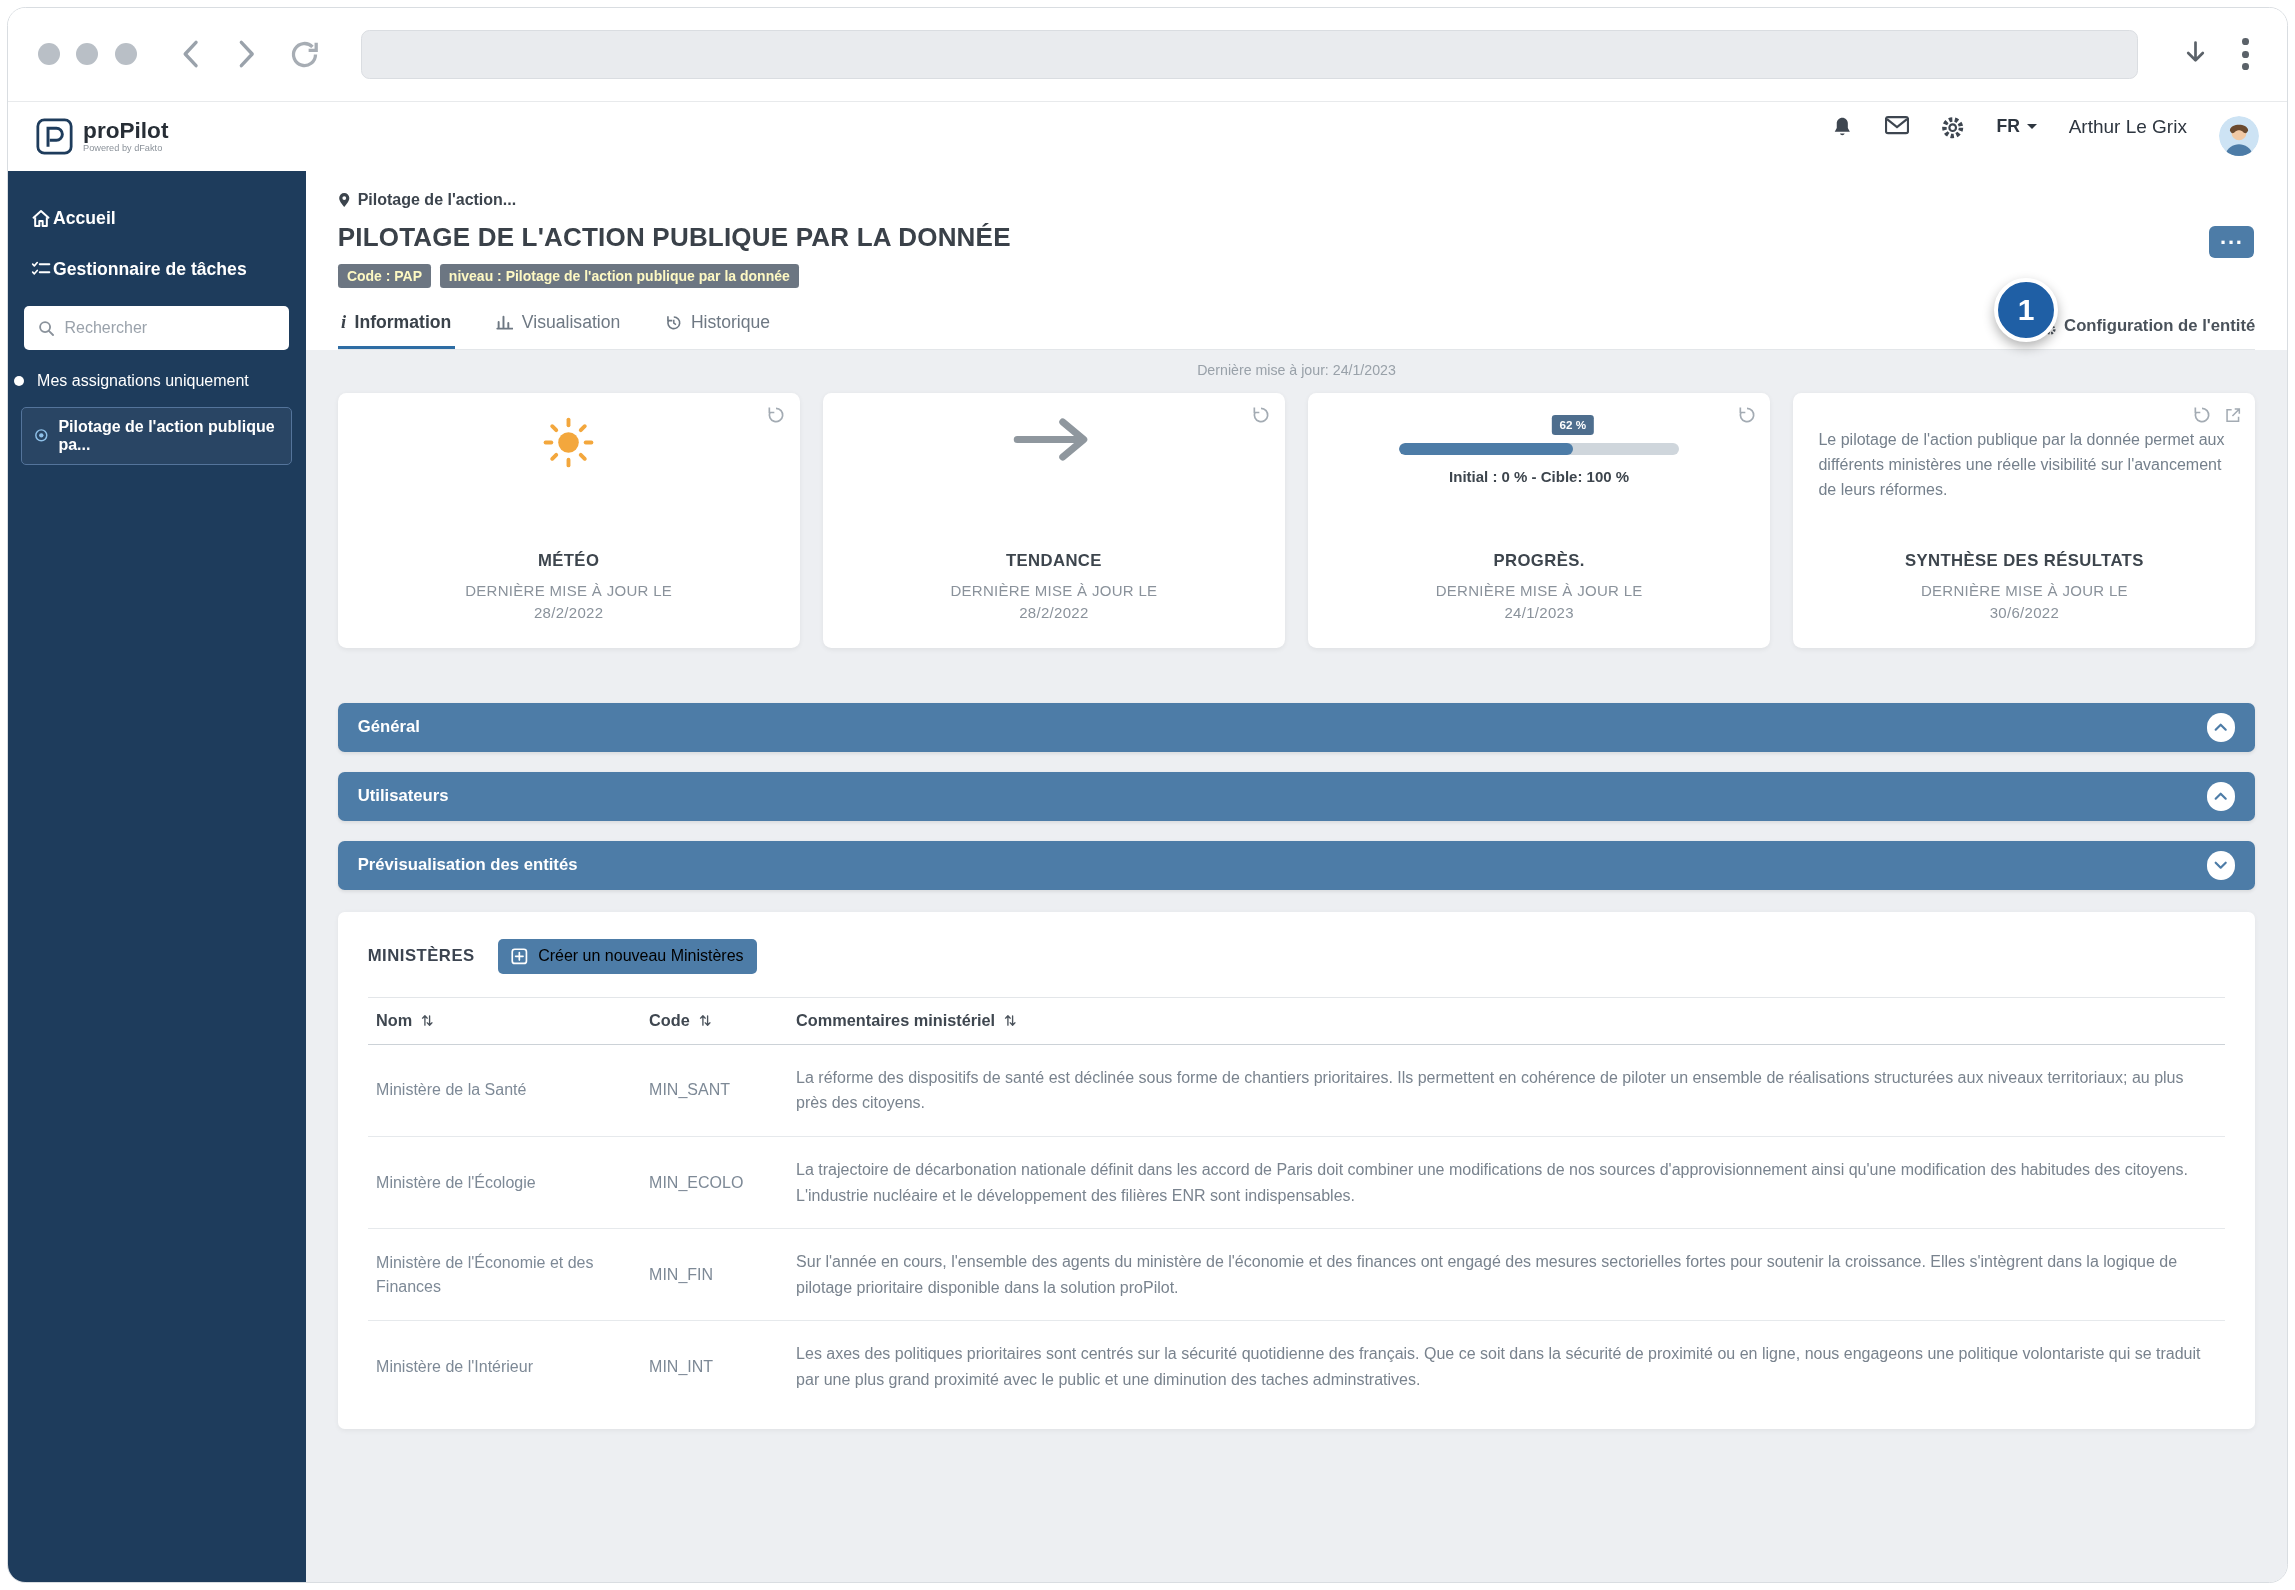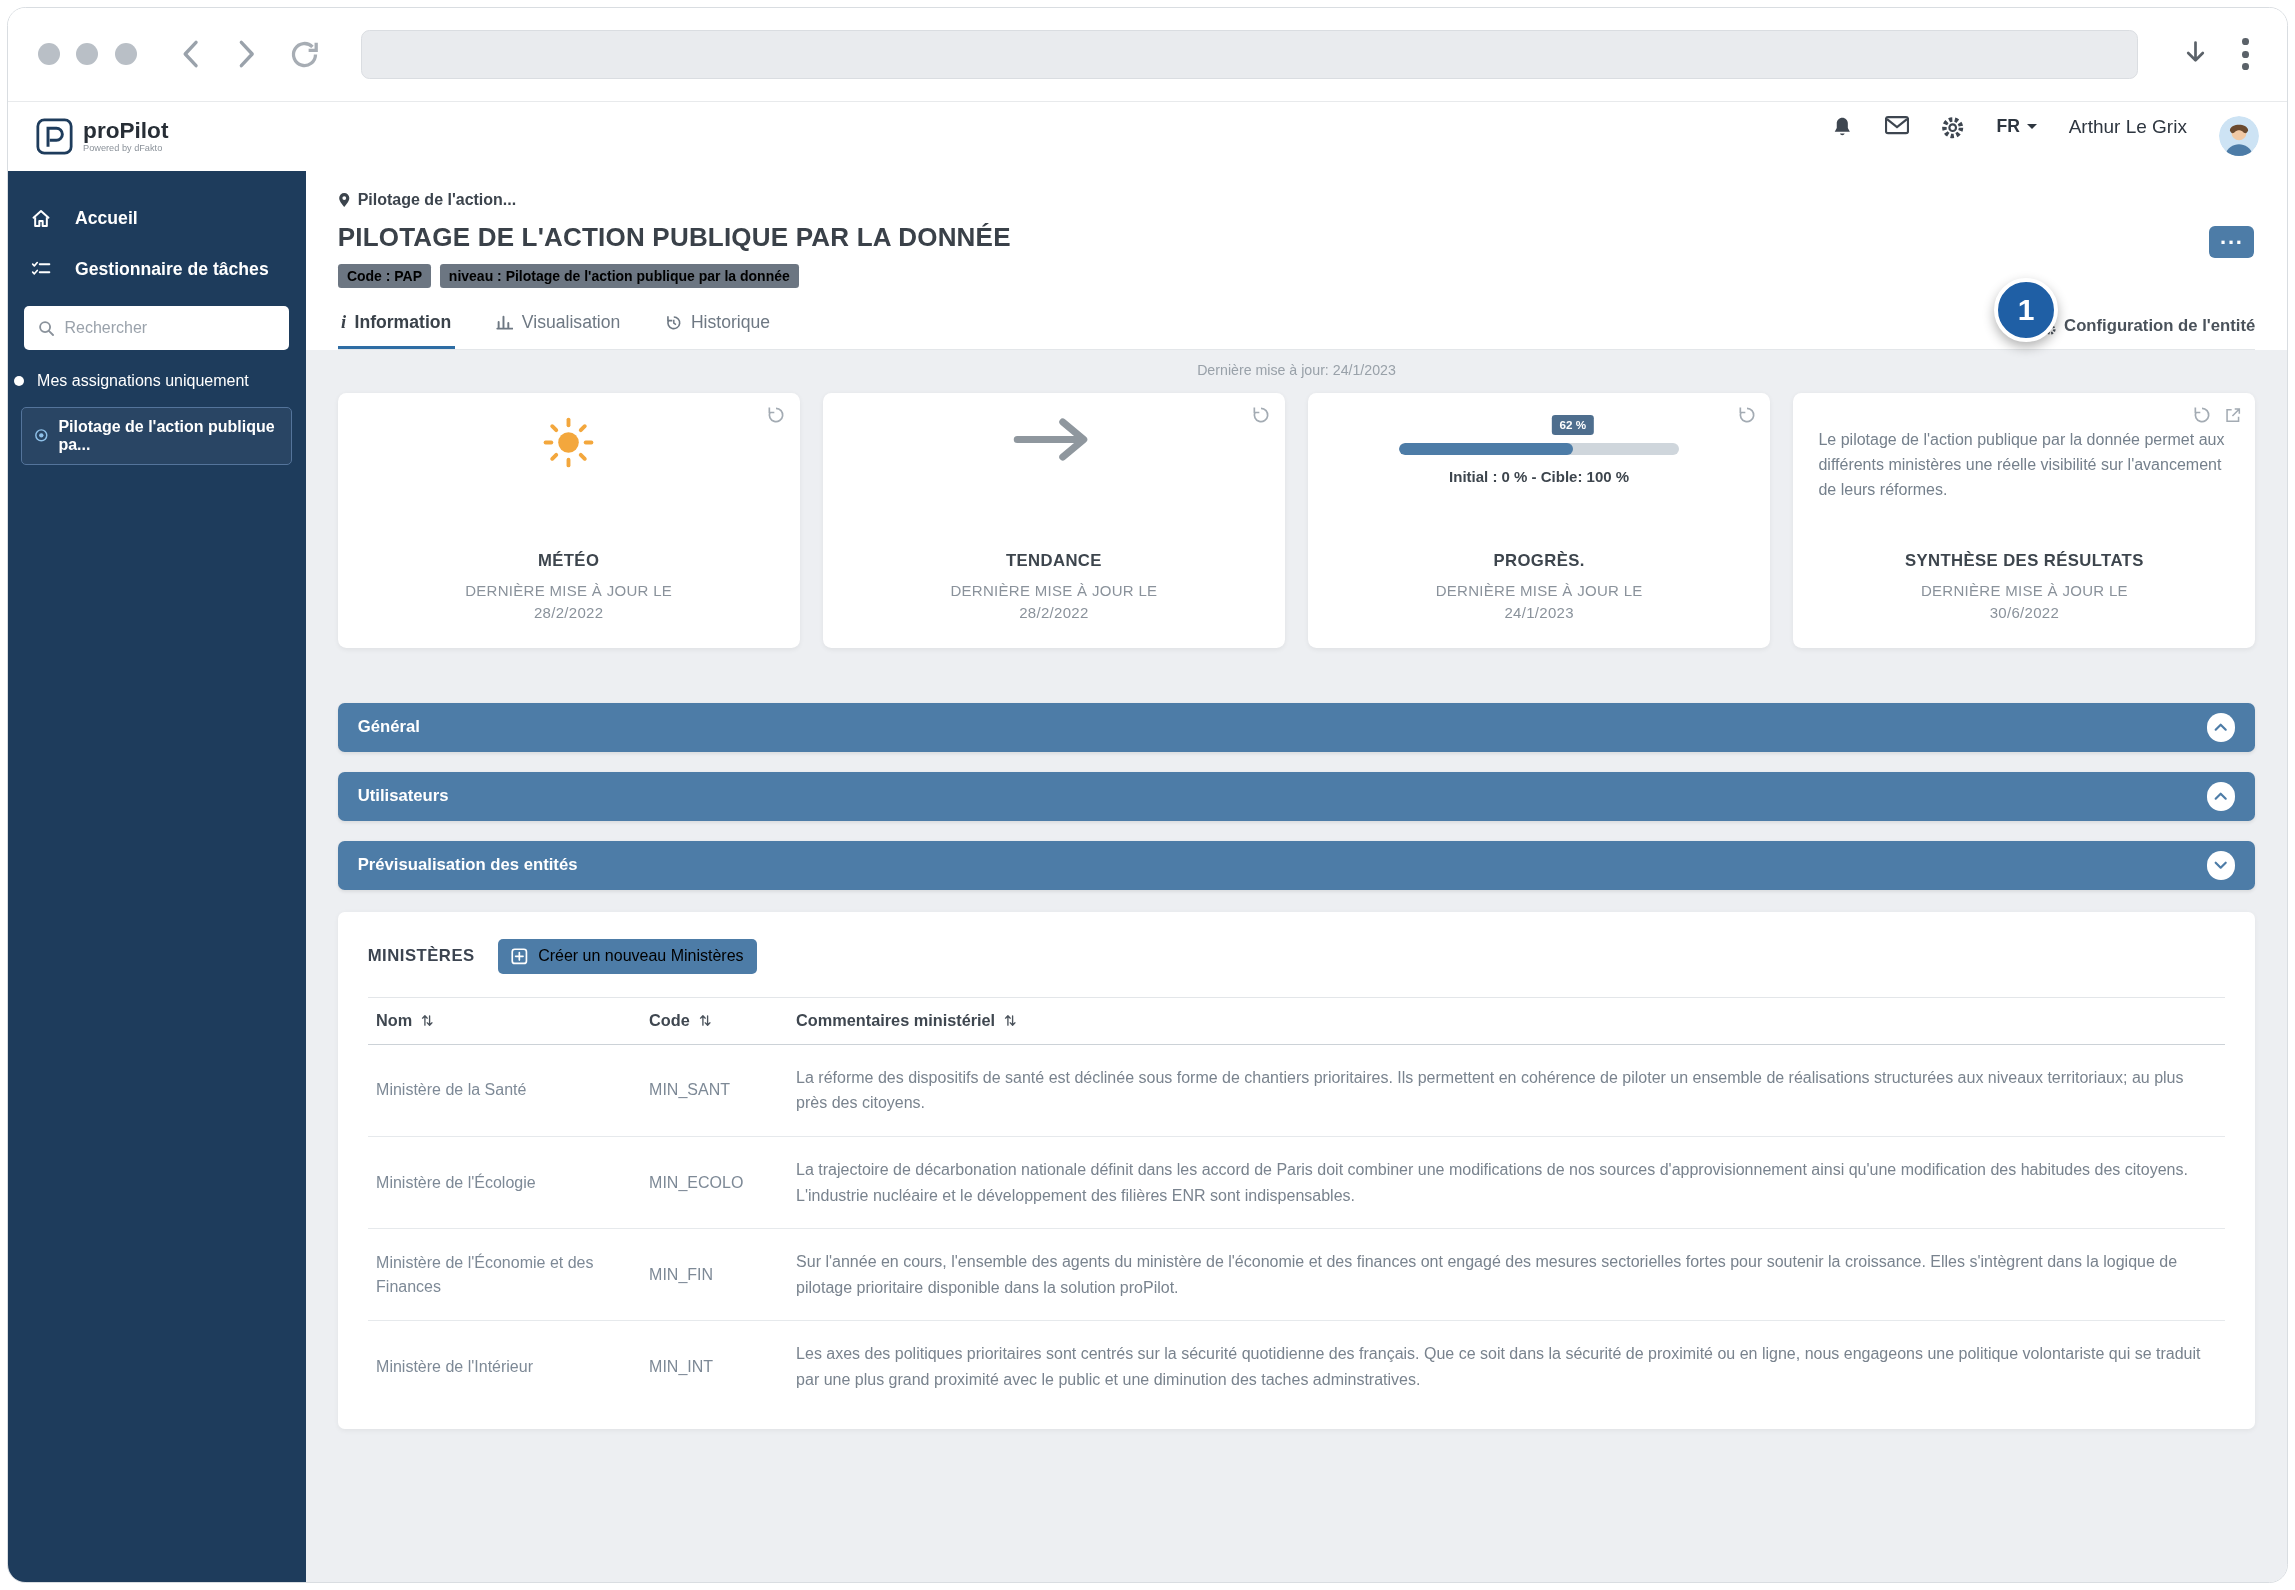--- a/index.html
+++ b/index.html
@@ -29,37 +29,37 @@
   .lang { display:flex; align-items:center; gap:6.7px; font-size:17.6px; font-weight:700; color:#2e3640; }
   .caret { width:0; height:0; border-left:5px solid transparent; border-right:5px solid transparent; border-top:5.9px solid #2e3640; }
   .user-name { font-size:19px; color:#2e3640; }
   .avatar { width:40px; height:40px; border-radius:50%; overflow:hidden; }
 
   
   .body-row { flex:1; display:flex; min-height:0; background:#edeff2; }
 
   
   .sidebar { width:298px; flex:0 0 auto; background:#1e3c5c; color:#fff; padding-top:22px; }
-  .side-item { display:flex; align-items:center; gap:24px; padding:15px 23.4px; font-size:17.6px; font-weight:600; cursor:pointer; }
+  .side-item { display:flex; align-items:center; gap:2px; padding:15px 23.4px; font-size:17.6px; font-weight:600; cursor:pointer; }
   .search-wrap { margin:11.7px 16.7px 6.7px; background:#fff; border-radius:5px; height:44px; display:flex; align-items:center; gap:10px; padding:0 13.4px; }
   .search-wrap input { border:none; outline:none; flex:1; font-size:16px; color:#555; font-family:"Liberation Sans",sans-serif; background:transparent; }
   .search-wrap input::placeholder { color:#9aa2ab; }
   .assign { display:flex; align-items:center; gap:13.4px; padding:15px 6px 10px; font-size:16px; }
   .radio-dot { width:10px; height:10px; border-radius:50%; background:#fff; flex:0 0 auto; }
   .tree-item { margin:6.7px 13.4px; padding:10px 11.7px; border:0.8px solid #54749b; border-radius:5px;
                background:rgba(255,255,255,0.05); display:flex; gap:10px; align-items:center;
                font-size:16px; font-weight:600; cursor:pointer; }
 
   
   .main { flex:1; display:flex; flex-direction:column; min-width:0; }
   .page-head { background:#fff; padding:20px 32px 0; position:relative; }
   .breadcrumb { display:flex; align-items:center; gap:7.5px; font-size:16px; font-weight:700; color:#3c444d; }
   .page-title { font-size:26px; font-weight:700; color:#3a4149; margin-top:13.4px; letter-spacing:0.2px; }
   .badges { display:flex; gap:8.4px; margin-top:11px; }
-  .badge { background:#6c7682; color:#000000; font-size:14px; font-weight:600; padding:4.2px 9.2px; border-radius:3.3px; }
+  .badge { background:#6c7682; color:#fef9c3; font-size:14px; font-weight:600; padding:4.2px 9.2px; border-radius:3.3px; }
   .ellipsis-btn { position:absolute; top:55px; right:33px; width:45px; height:32px; background:#4d7ca7; border:none;
                   border-radius:5.9px; color:#fff; font-size:22px; font-weight:700; line-height:0; letter-spacing:1.7px;
                   display:flex; align-items:center; justify-content:center; padding-bottom:8.4px; cursor:pointer; }
   .tabs-row { display:flex; align-items:flex-end; margin-top:11.7px; border-bottom:0.8px solid #e3e6e9; }
   .tab { display:flex; align-items:center; gap:8.4px; padding:11.7px 3.3px 13.4px; margin-right:38px; font-size:17.6px;
          color:#6e7883; cursor:pointer; border-bottom:3.3px solid transparent; }
   .tab.active { color:#3a424a; font-weight:700; border-bottom-color:#2e6da4; }
   .it-i { font-family:"Liberation Serif", serif; font-style:italic; font-weight:700; font-size:18.4px; }
   .config { margin-left:auto; display:flex; align-items:center; gap:8.4px; font-size:16.7px; font-weight:600;
             color:#4a525b; padding-bottom:13.4px; cursor:pointer; }

